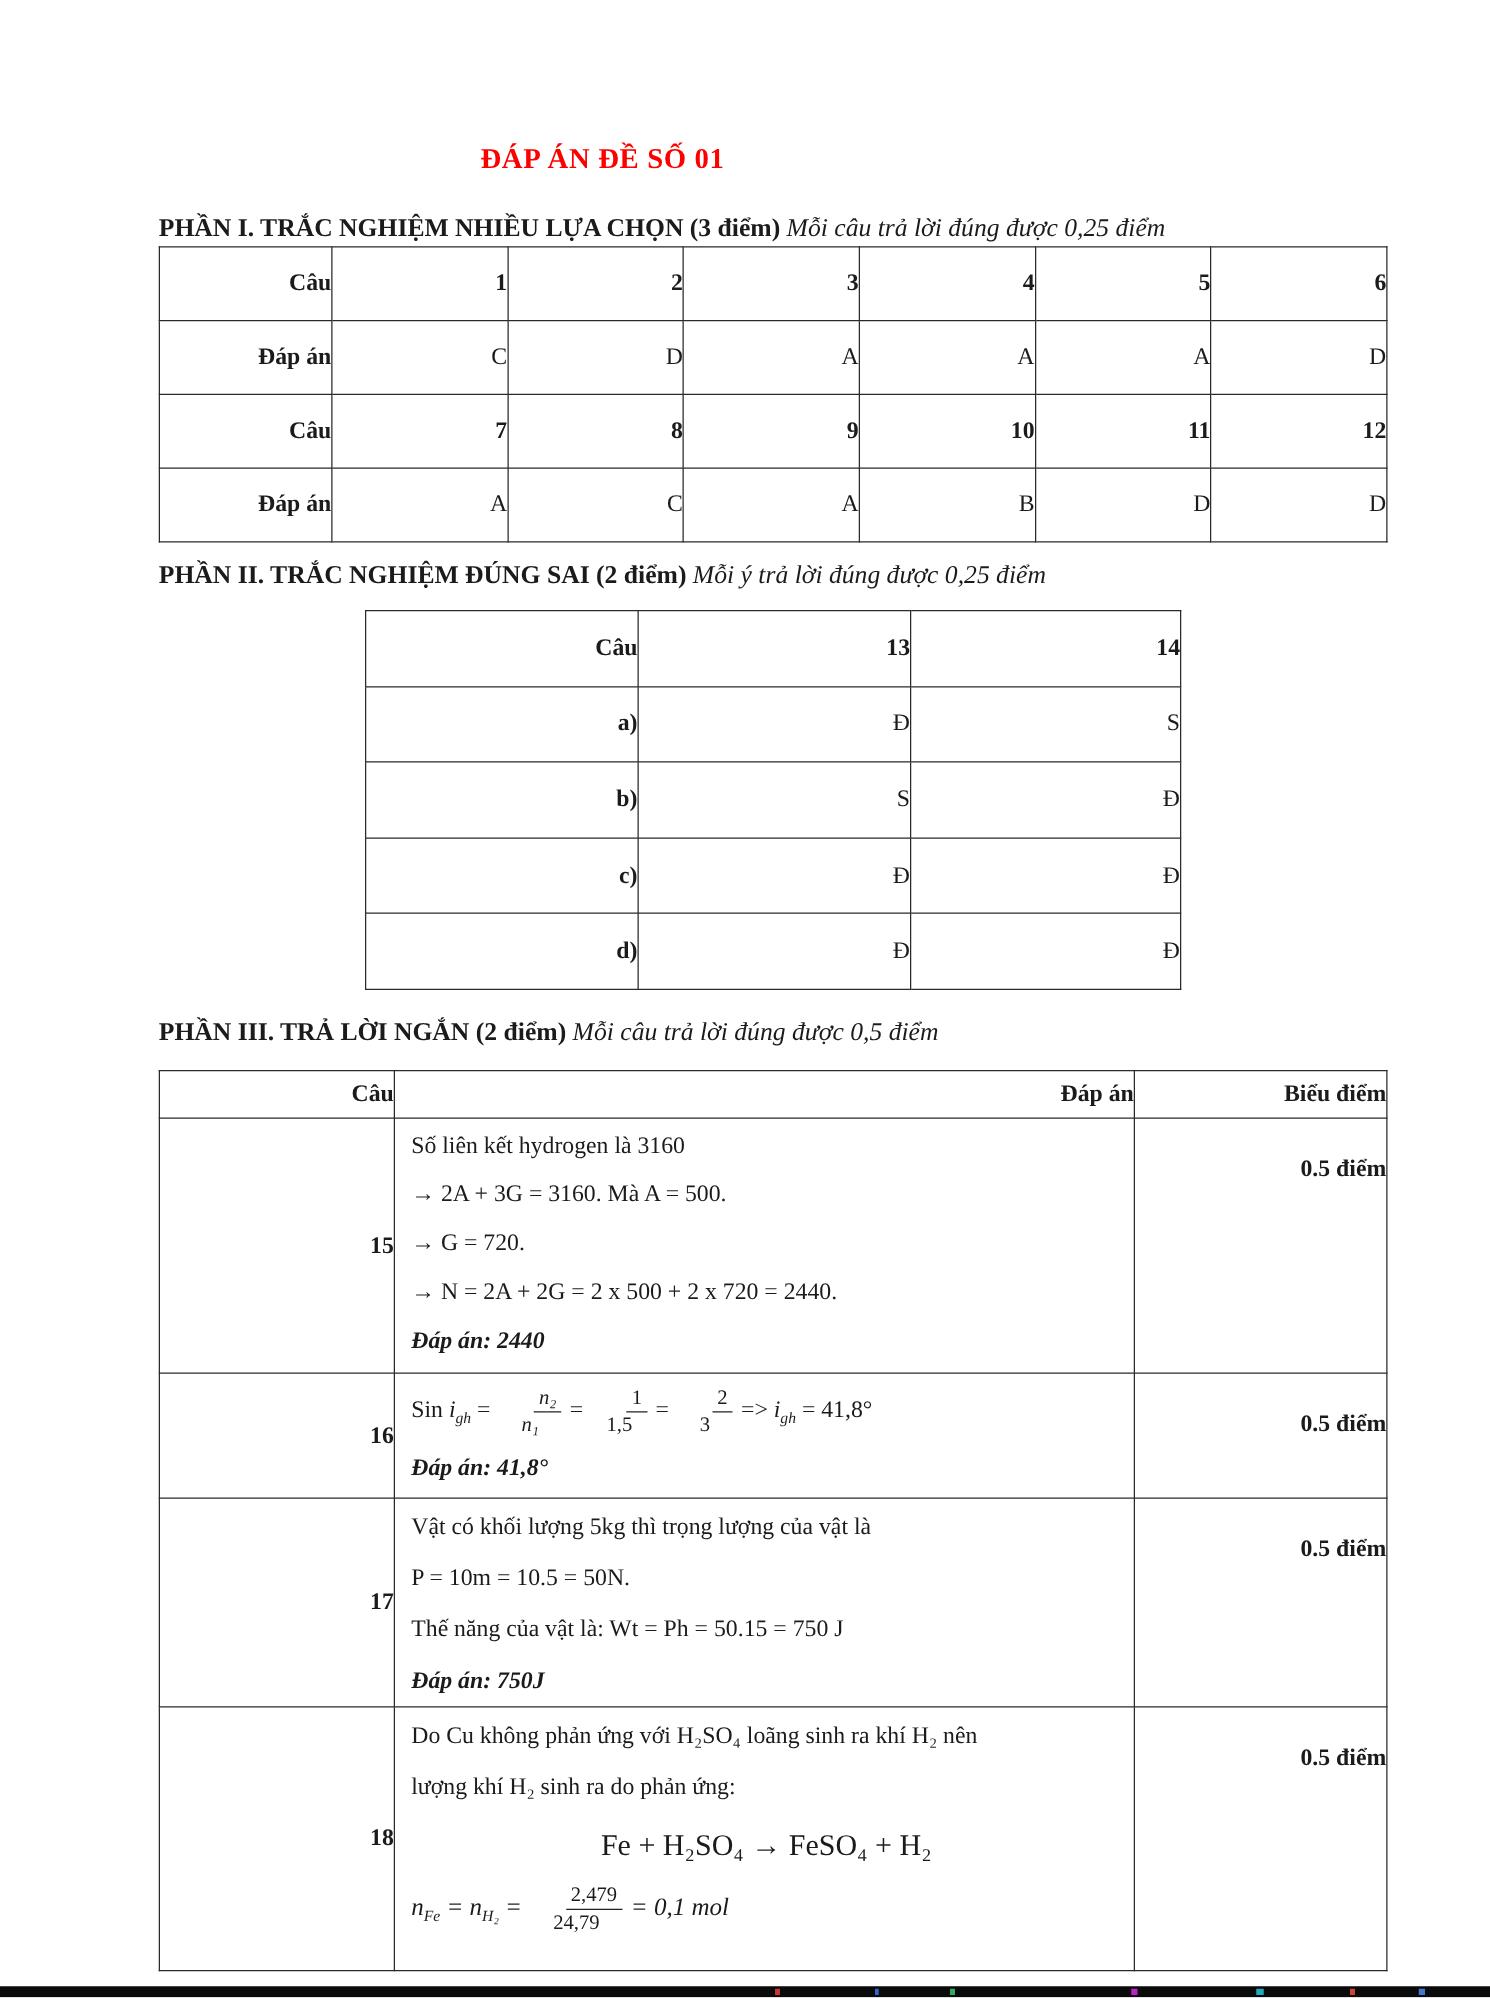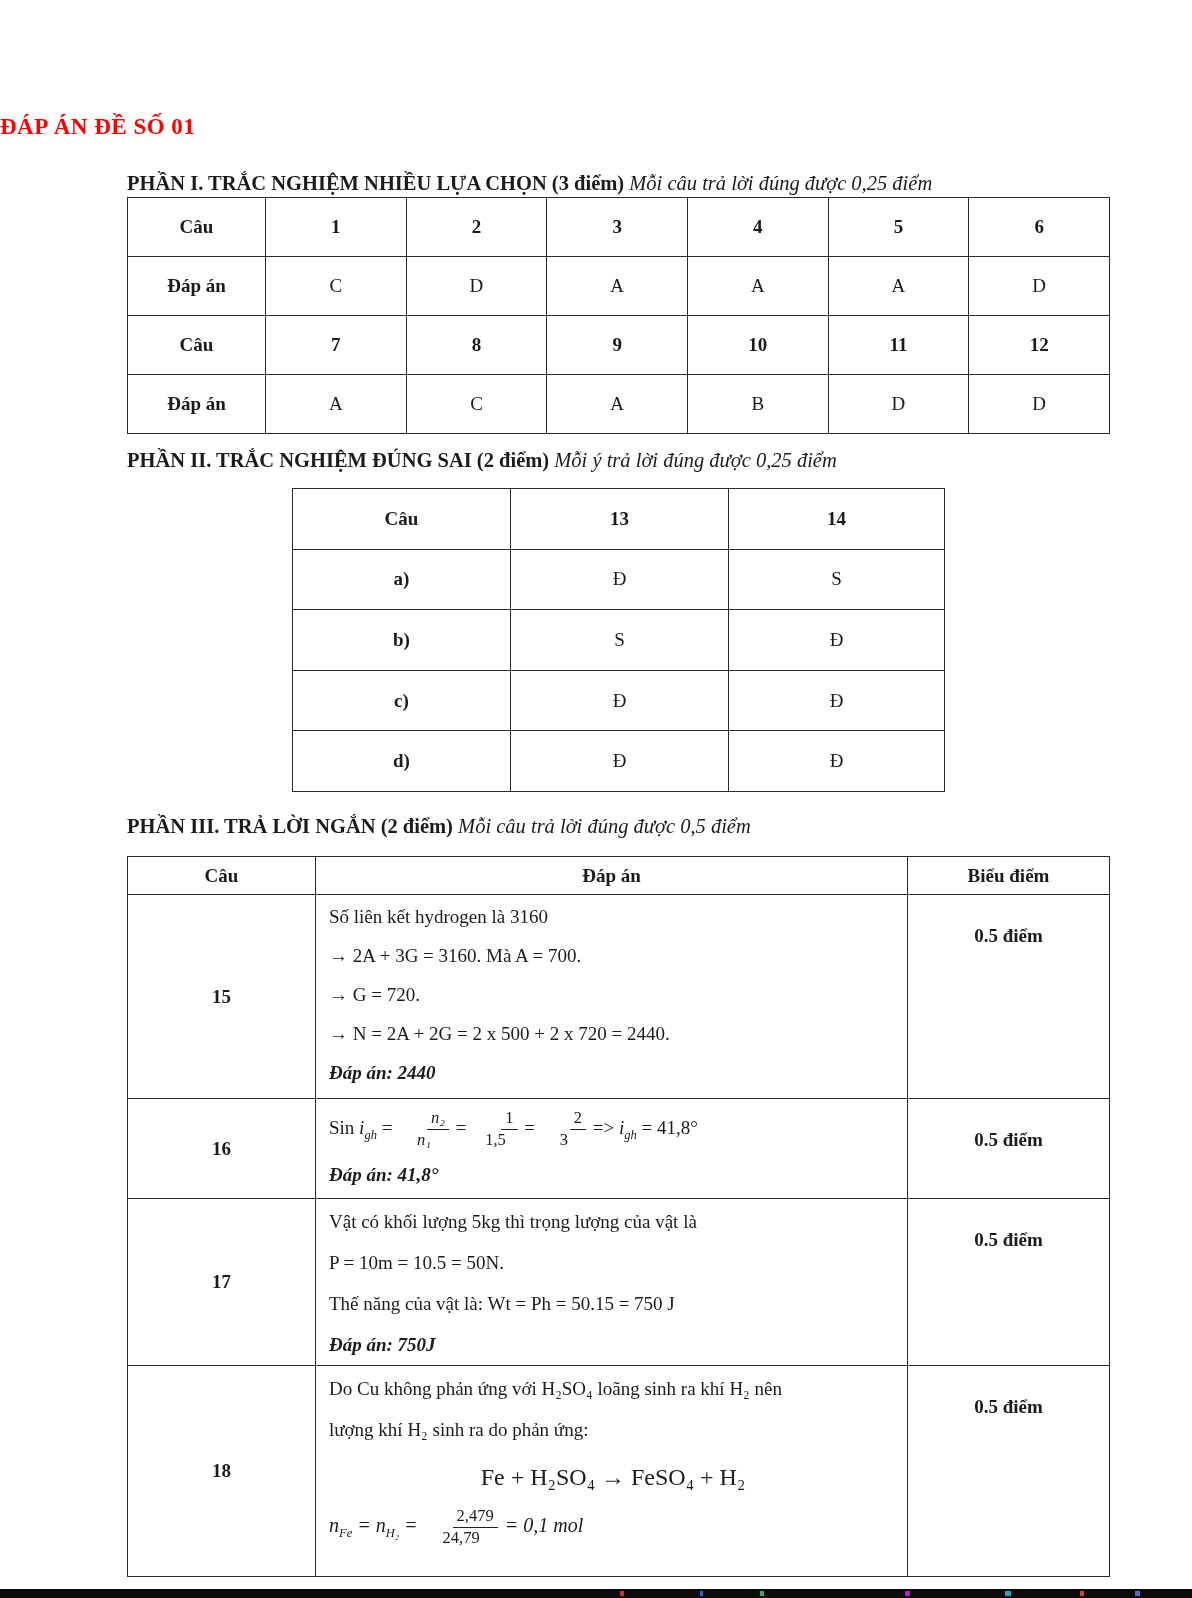--- a/index.html
+++ b/index.html
@@ -2,29 +2,29 @@
 <html><head>
 <meta charset="utf-8">
 <style>
   html,body{margin:0;padding:0;background:#fff;}
   #page{
     position:relative;width:1192px;height:1598px;background:#ffffff;
     font-family:"Liberation Serif","DejaVu Serif",serif;color:#1b1b1b;overflow:hidden;
   }
   .abs{position:absolute;}
   #doc-title{
-    top:114px;left:0;width:964px;text-align:left;
+    top:114px;left:0;width:964px;text-align:center;
     font-size:23px;font-weight:bold;color:#fe0000;letter-spacing:.5px;
   }
   .section-heading{left:127px;width:1040px;font-size:20.5px;white-space:nowrap;}
   .section-heading .hb{font-weight:bold;}
   .section-heading .hi{font-style:italic;font-weight:normal;}
   table.grid{border-collapse:collapse;table-layout:fixed;background:#fff;}
   table.grid td{
-    border:1.7px solid #2a2a2a;text-align:center;vertical-align:middle;
+    border:1.7px solid #2a2a2a;text-align:right;vertical-align:middle;
     font-size:19px;padding:0;
   }
   .b{font-weight:bold;}
   #t1{left:127px;top:197px;width:983px;}
   #t1 td{height:58px;}
   #t2{left:292px;top:488px;width:653px;}
   #t2 td{height:59.6px;}
   #t3{left:127px;top:856px;width:983px;}
   #t3 td.hdr{height:37px;font-weight:bold;}
   #t3 td.qnum{font-weight:bold;vertical-align:middle;}
@@ -163,21 +163,21 @@
         <tr>
       <td class="hdr">Câu</td>
       <td class="hdr">Đáp án</td>
       <td class="hdr">Biểu điểm</td>
     </tr>
 
     <tr>
       <td class="qnum" style="height:203px;">15</td>
       <td class="ans">
         <div class="ln">Số liên kết hydrogen là 3160</div>
-        <div class="ln">→ 2A + 3G = 3160. Mà A = 700.</div>
+        <div class="ln">→ 2A + 3G = 3160. Mà A = 500.</div>
         <div class="ln">→ G = 720.</div>
         <div class="ln">→ N = 2A + 2G = 2 x 500 + 2 x 720 = 2440.</div>
         <div class="ln ansline">Đáp án: 2440</div>
       </td>
       <td class="score">0.5 điểm</td>
     </tr>
 
     <tr>
       <td class="qnum" style="height:99px;">16</td>
       <td class="ans">

